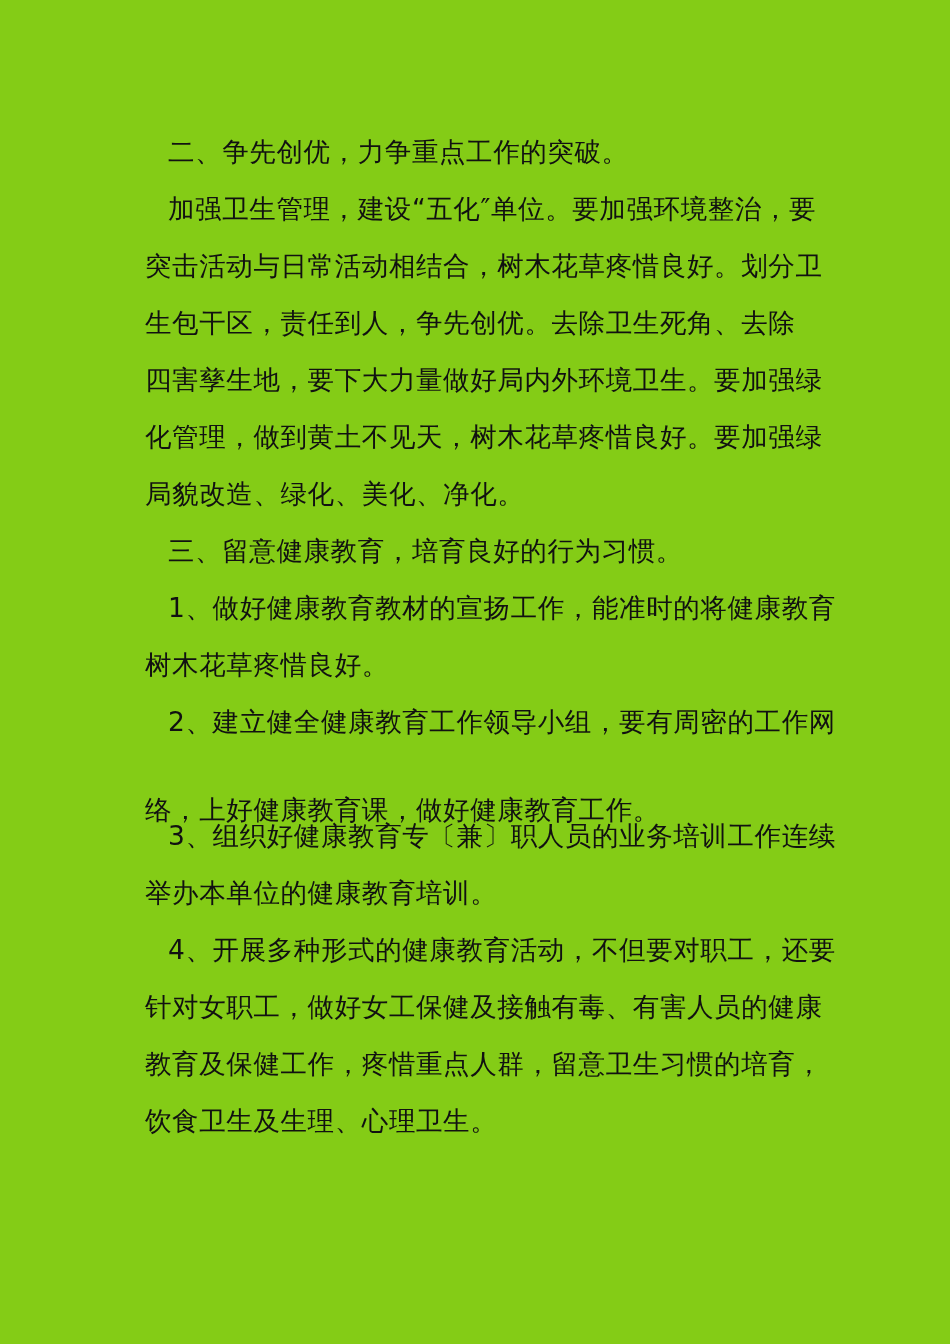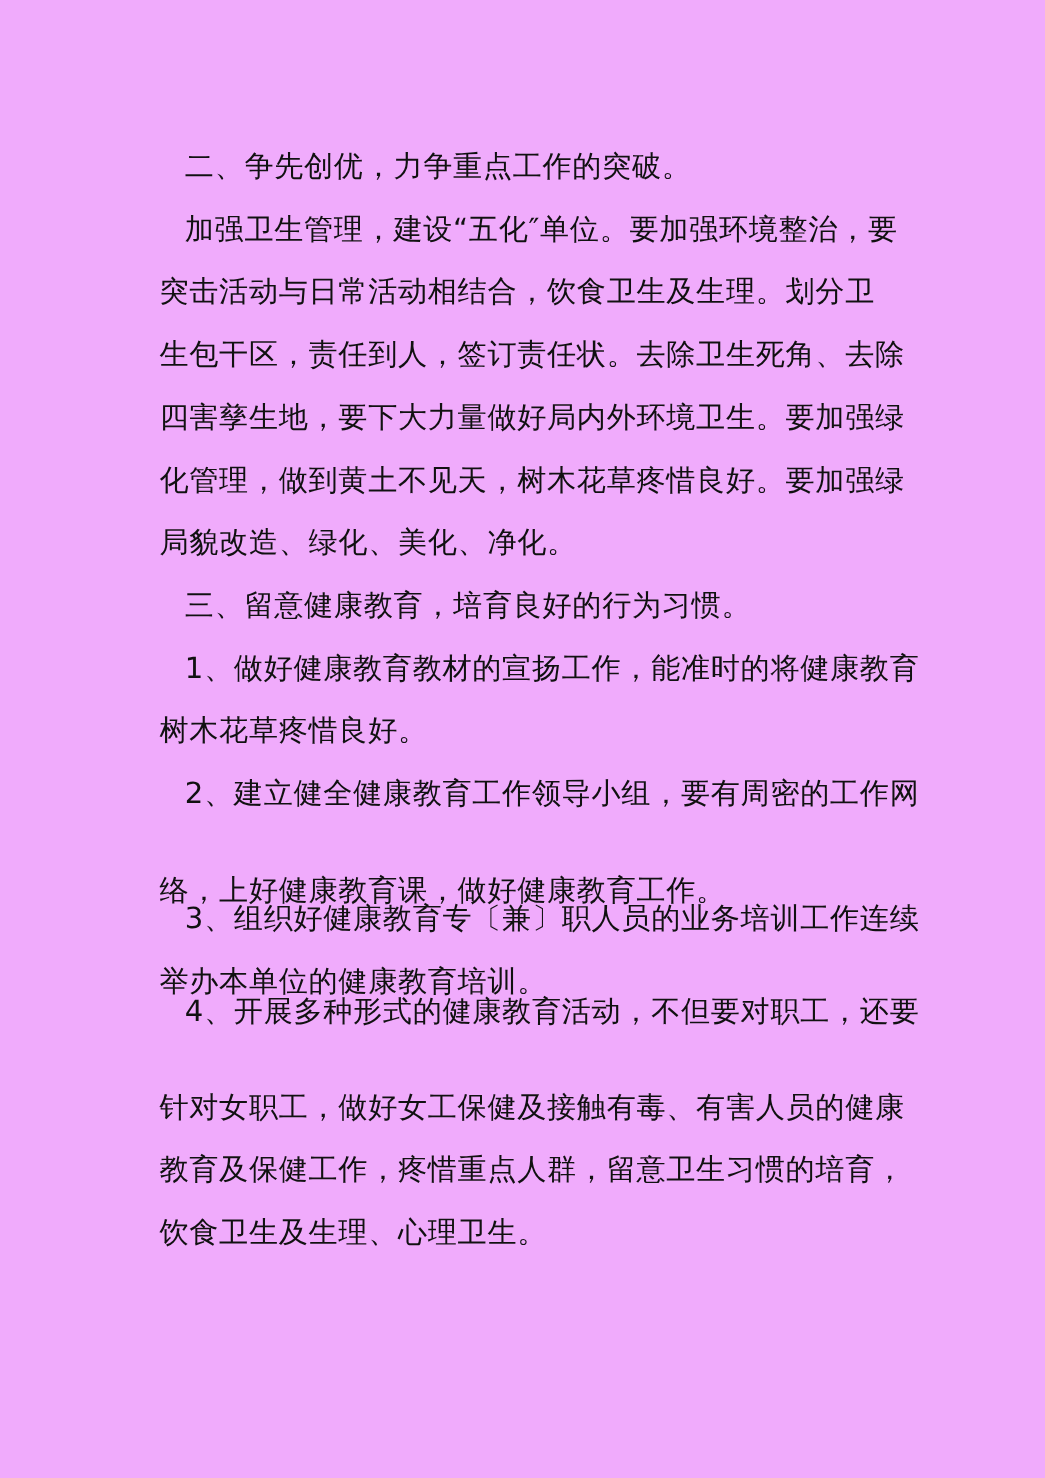--- a/index.html
+++ b/index.html
@@ -14,50 +14,50 @@
     overflow: hidden;
     font-family: "DejaVu Sans", "Liberation Sans", sans-serif;
     color: #111111;
   }
   .page {
     position: absolute;
     left: 0;
     top: 0;
     width: 950px;
     height: 1344px;
-    background: #f0abfc;
+    background: #84cc16;
   }
   .line {
     position: absolute;
     left: 145px;
     width: 665px;
     font-size: 26.5px;
     line-height: 34px;
     white-space: nowrap;
     letter-spacing: 0.6px;
   }
   .indent {
     left: 168px;
   }
 </style>
 </head>
 <body>
 
 <div class="page">
   <div class="line indent" style="top:135px">二、争先创优，力争重点工作的突破。</div>
   <div class="line indent" style="top:192px">加强卫生管理，建设“五化″单位。要加强环境整治，要</div>
-  <div class="line" style="top:249px">突击活动与日常活动相结合，饮食卫生及生理。划分卫</div>
-  <div class="line" style="top:306px">生包干区，责任到人，签订责任状。去除卫生死角、去除</div>
+  <div class="line" style="top:249px">突击活动与日常活动相结合，树木花草疼惜良好。划分卫</div>
+  <div class="line" style="top:306px">生包干区，责任到人，争先创优。去除卫生死角、去除</div>
   <div class="line" style="top:363px">四害孳生地，要下大力量做好局内外环境卫生。要加强绿</div>
   <div class="line" style="top:420px">化管理，做到黄土不见天，树木花草疼惜良好。要加强绿</div>
   <div class="line" style="top:477px">局貌改造、绿化、美化、净化。</div>
   <div class="line indent" style="top:534px">三、留意健康教育，培育良好的行为习惯。</div>
   <div class="line indent" style="top:591px">1、做好健康教育教材的宣扬工作，能准时的将健康教育</div>
   <div class="line" style="top:648px">树木花草疼惜良好。</div>
   <div class="line indent" style="top:705px">2、建立健全健康教育工作领导小组，要有周密的工作网</div>
   <div class="line" style="top:793px">络，上好健康教育课，做好健康教育工作。</div>
   <div class="line indent" style="top:819px">3、组织好健康教育专〔兼〕职人员的业务培训工作连续</div>
   <div class="line" style="top:876px">举办本单位的健康教育培训。</div>
-  <div class="line indent" style="top:903px">4、开展多种形式的健康教育活动，不但要对职工，还要</div>
+  <div class="line indent" style="top:933px">4、开展多种形式的健康教育活动，不但要对职工，还要</div>
   <div class="line" style="top:990px">针对女职工，做好女工保健及接触有毒、有害人员的健康</div>
   <div class="line" style="top:1104px">饮食卫生及生理、心理卫生。</div>
   <div class="line" style="top:1047px">教育及保健工作，疼惜重点人群，留意卫生习惯的培育，</div>
 </div>
 
 </body></html>

